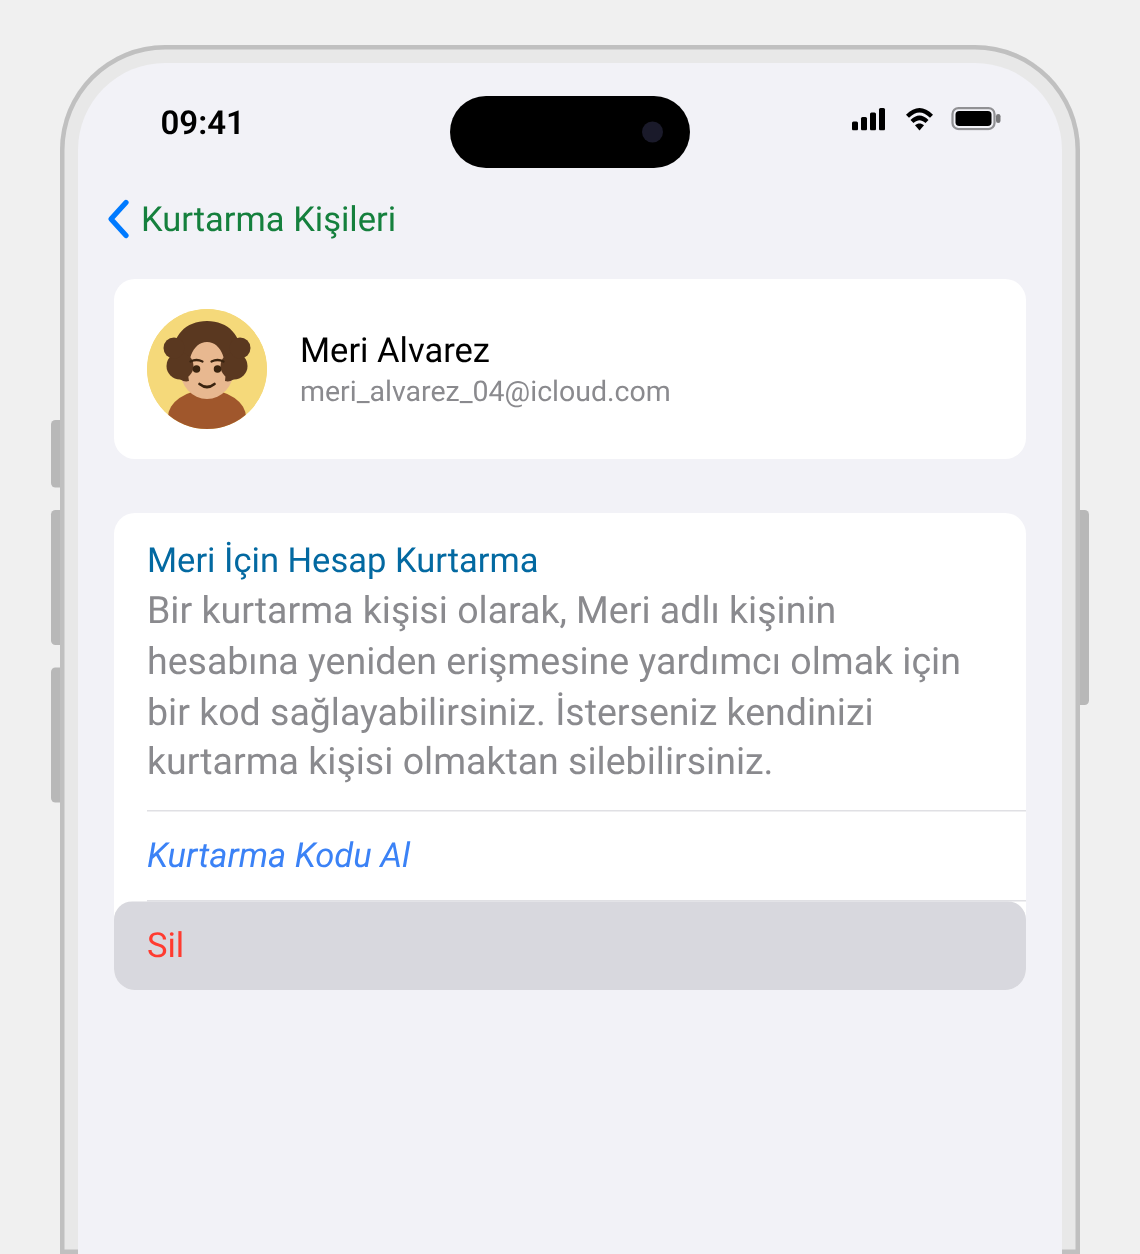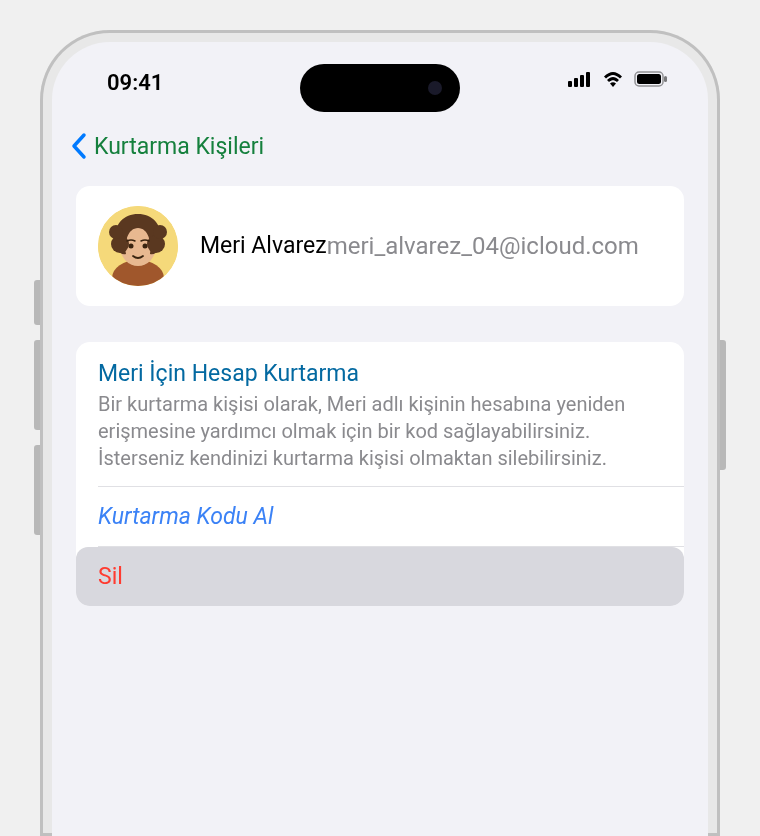--- a/index.html
+++ b/index.html
@@ -143,49 +143,49 @@
       position: relative;
       overflow: hidden;
       flex-shrink: 0;
     }
     .avatar svg {
       width: 100%;
       height: 100%;
     }
     .contact-info {
       display: flex;
-      flex-direction: row;
+      flex-direction: column;
     }
     .contact-name {
       font-size: 23px;
       font-weight: 400;
       color: #000;
       margin-bottom: 2px;
     }
     .contact-email {
-      font-size: 24px;
+      font-size: 19px;
       color: #8a8a8e;
     }
     .section-card {
       background: #fff;
       margin: 36px 24px 0 24px;
       border-radius: 14px;
       overflow: hidden;
     }
     .section-header {
       padding: 18px 22px 14px 22px;
     }
     .section-title {
       font-size: 23px;
       font-weight: 400;
       color: #0369a1;
       margin-bottom: 4px;
     }
     .section-desc {
-      font-size: 20px;
+      font-size: 25px;
       color: #8a8a8e;
       line-height: 1.35;
     }
     .divider {
       height: 1px;
       background: #e0e0e4;
       margin-left: 22px;
     }
     .action-row {
       padding: 16px 22px;

